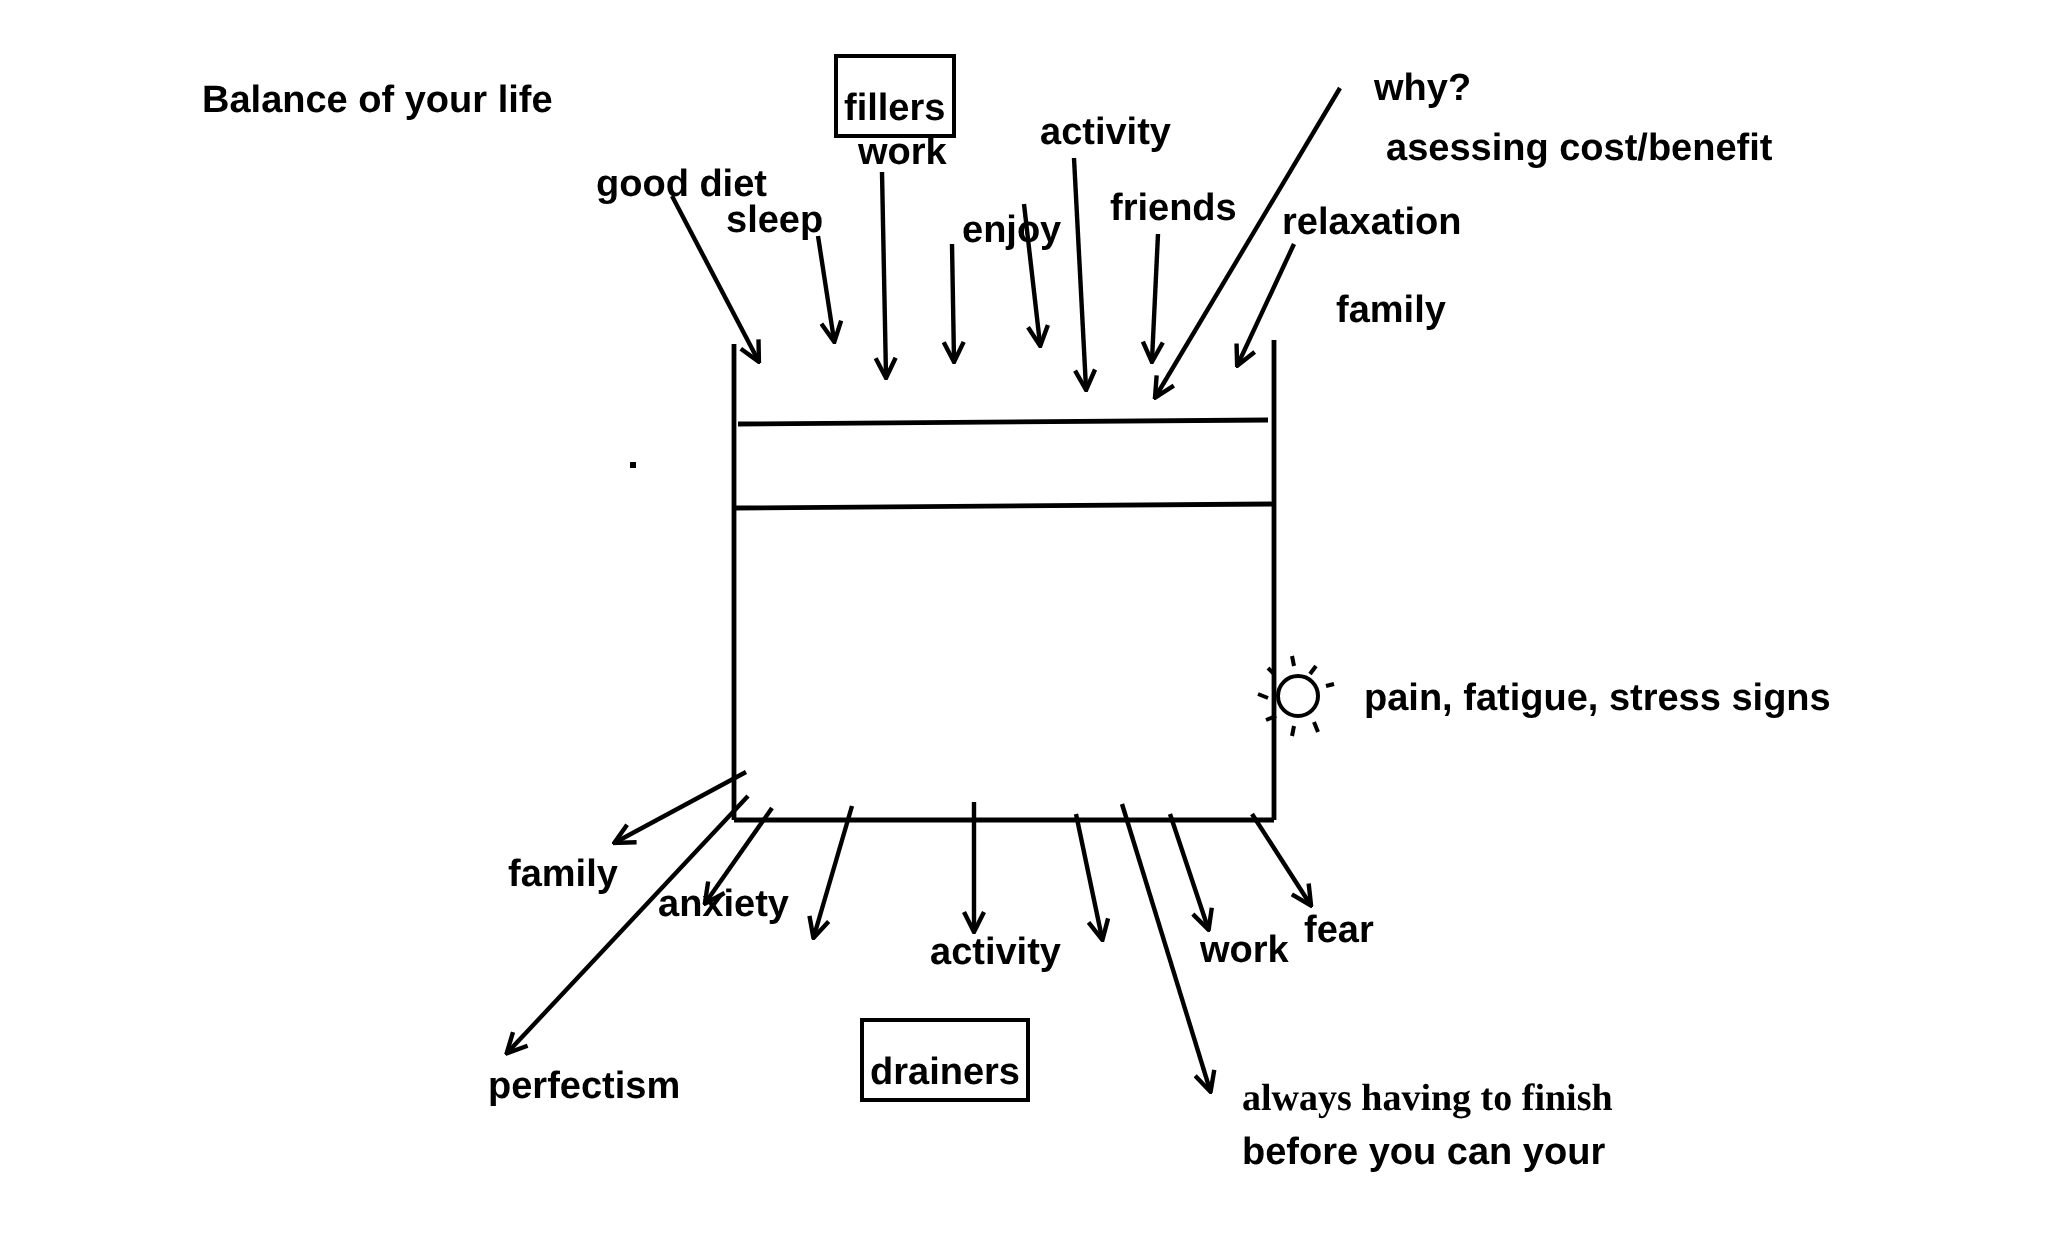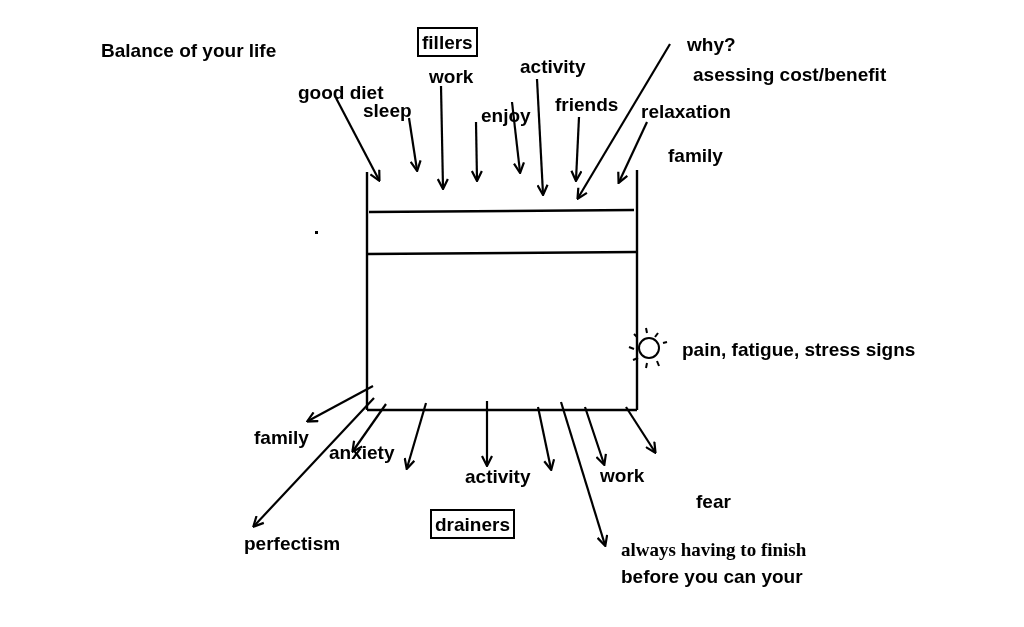--- a/index.html
+++ b/index.html
@@ -1,21 +1,21 @@
 <!DOCTYPE html>
 <html><head>
 <meta charset="utf-8">
 <style>
   html, body { margin:0; padding:0; background:#ffffff; }
   body { width:1024px; height:627px; position:relative; overflow:hidden;
          font-family:"Liberation Sans", sans-serif; }
   svg#diagram { position:absolute; left:0; top:0; }
   .lbl { position:absolute; font-weight:bold; font-size:19px; color:#000; white-space:nowrap; line-height:1; }
   .title { font-size:19px; }
-  .boxed { border:2px solid #000; padding:4px 3px 3px 3px; }
+  .boxed { border:2px solid #000; padding:16px 3px 3px 3px; }
 </style>
 </head>
 <body>
 
 <svg id="diagram" width="1024" height="627" viewBox="0 0 1024 627">
   <defs>
     <marker id="ah" viewBox="0 0 12 12" refX="10" refY="6" markerWidth="12" markerHeight="12" orient="auto-start-reverse" markerUnits="userSpaceOnUse">
       <path d="M1,1 L11,6 L1,11" fill="none" stroke="#000" stroke-width="2.2"></path>
     </marker>
   </defs>
@@ -80,16 +80,16 @@
 <div class="lbl" style="left:687px;top:35px;">why?</div>
 <div class="lbl" style="left:693px;top:65px;">asessing cost/benefit</div>
 
 <div class="lbl" style="left:682px;top:340px;text-align:center;">pain, fatigue, stress signs</div>
 
 <div class="lbl" style="left:254px;top:428px;">family</div>
 <div class="lbl" style="left:244px;top:534px;">perfectism</div>
 <div class="lbl" style="left:329px;top:443px;">anxiety</div>
 <div class="lbl" style="left:465px;top:467px;">activity</div>
 <div class="lbl" style="left:600px;top:466px;">work</div>
-<div class="lbl" style="left:696px;top:456px;margin-top:36px;">fear</div>
+<div class="lbl" style="left:652px;top:456px;">fear</div>
 <div class="lbl boxed" style="left:430px;top:509px;">drainers</div>
 <div class="lbl" style="left:621px;top:540px;font-family:Liberation Serif, serif;">always having to finish</div>
 <div class="lbl" style="left:621px;top:567px;">before you can your</div>
 
 </body></html>

